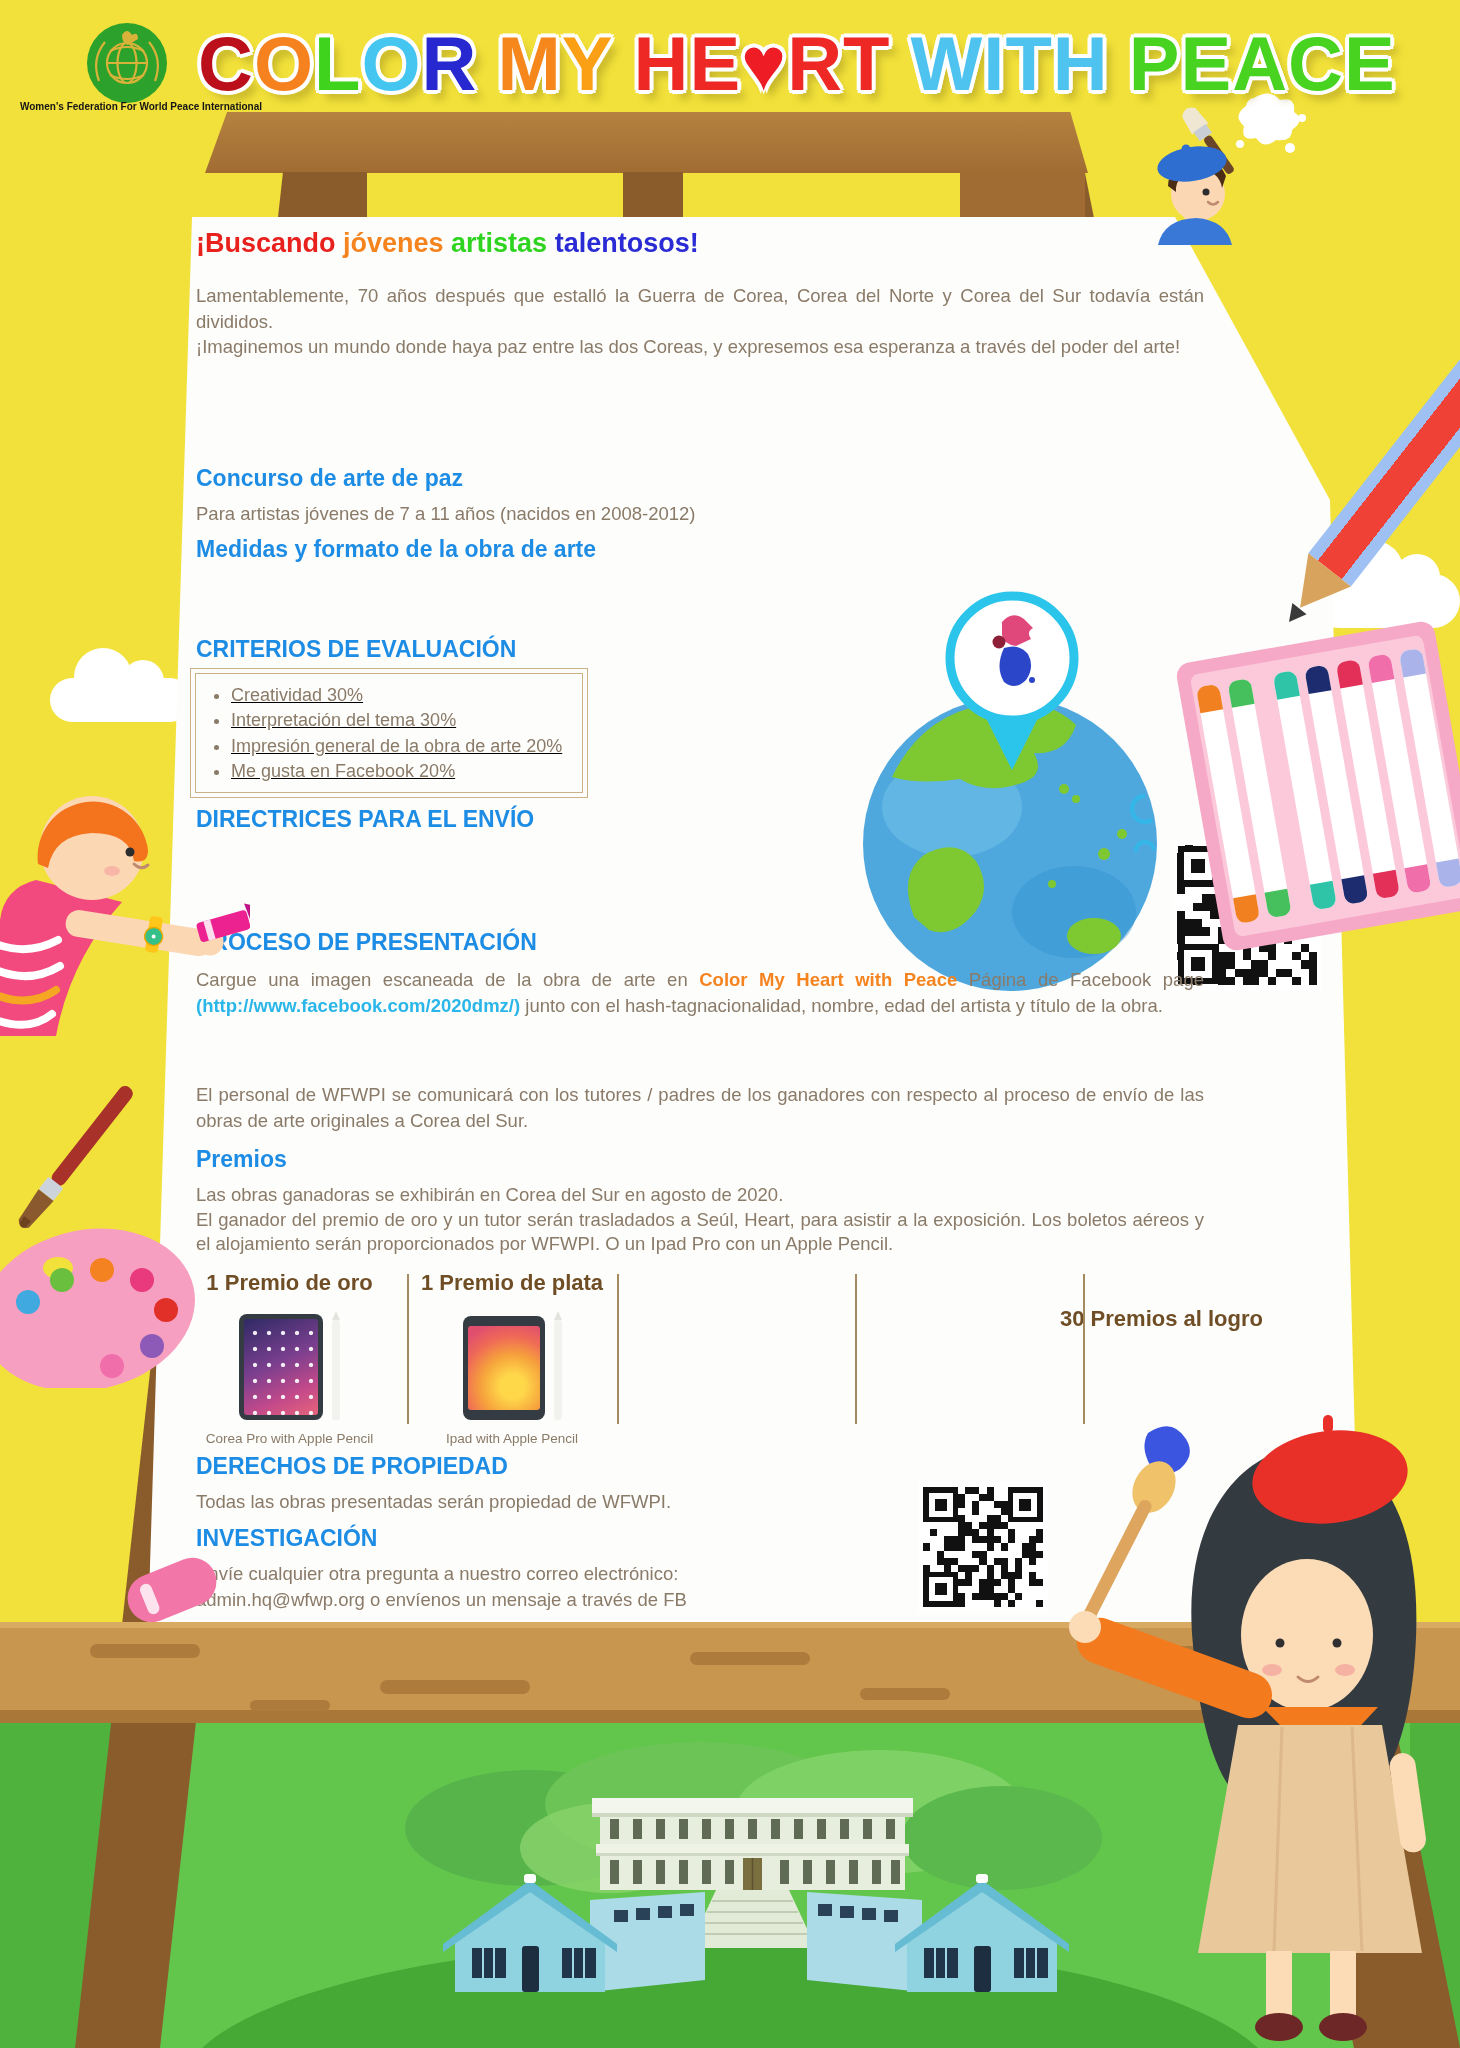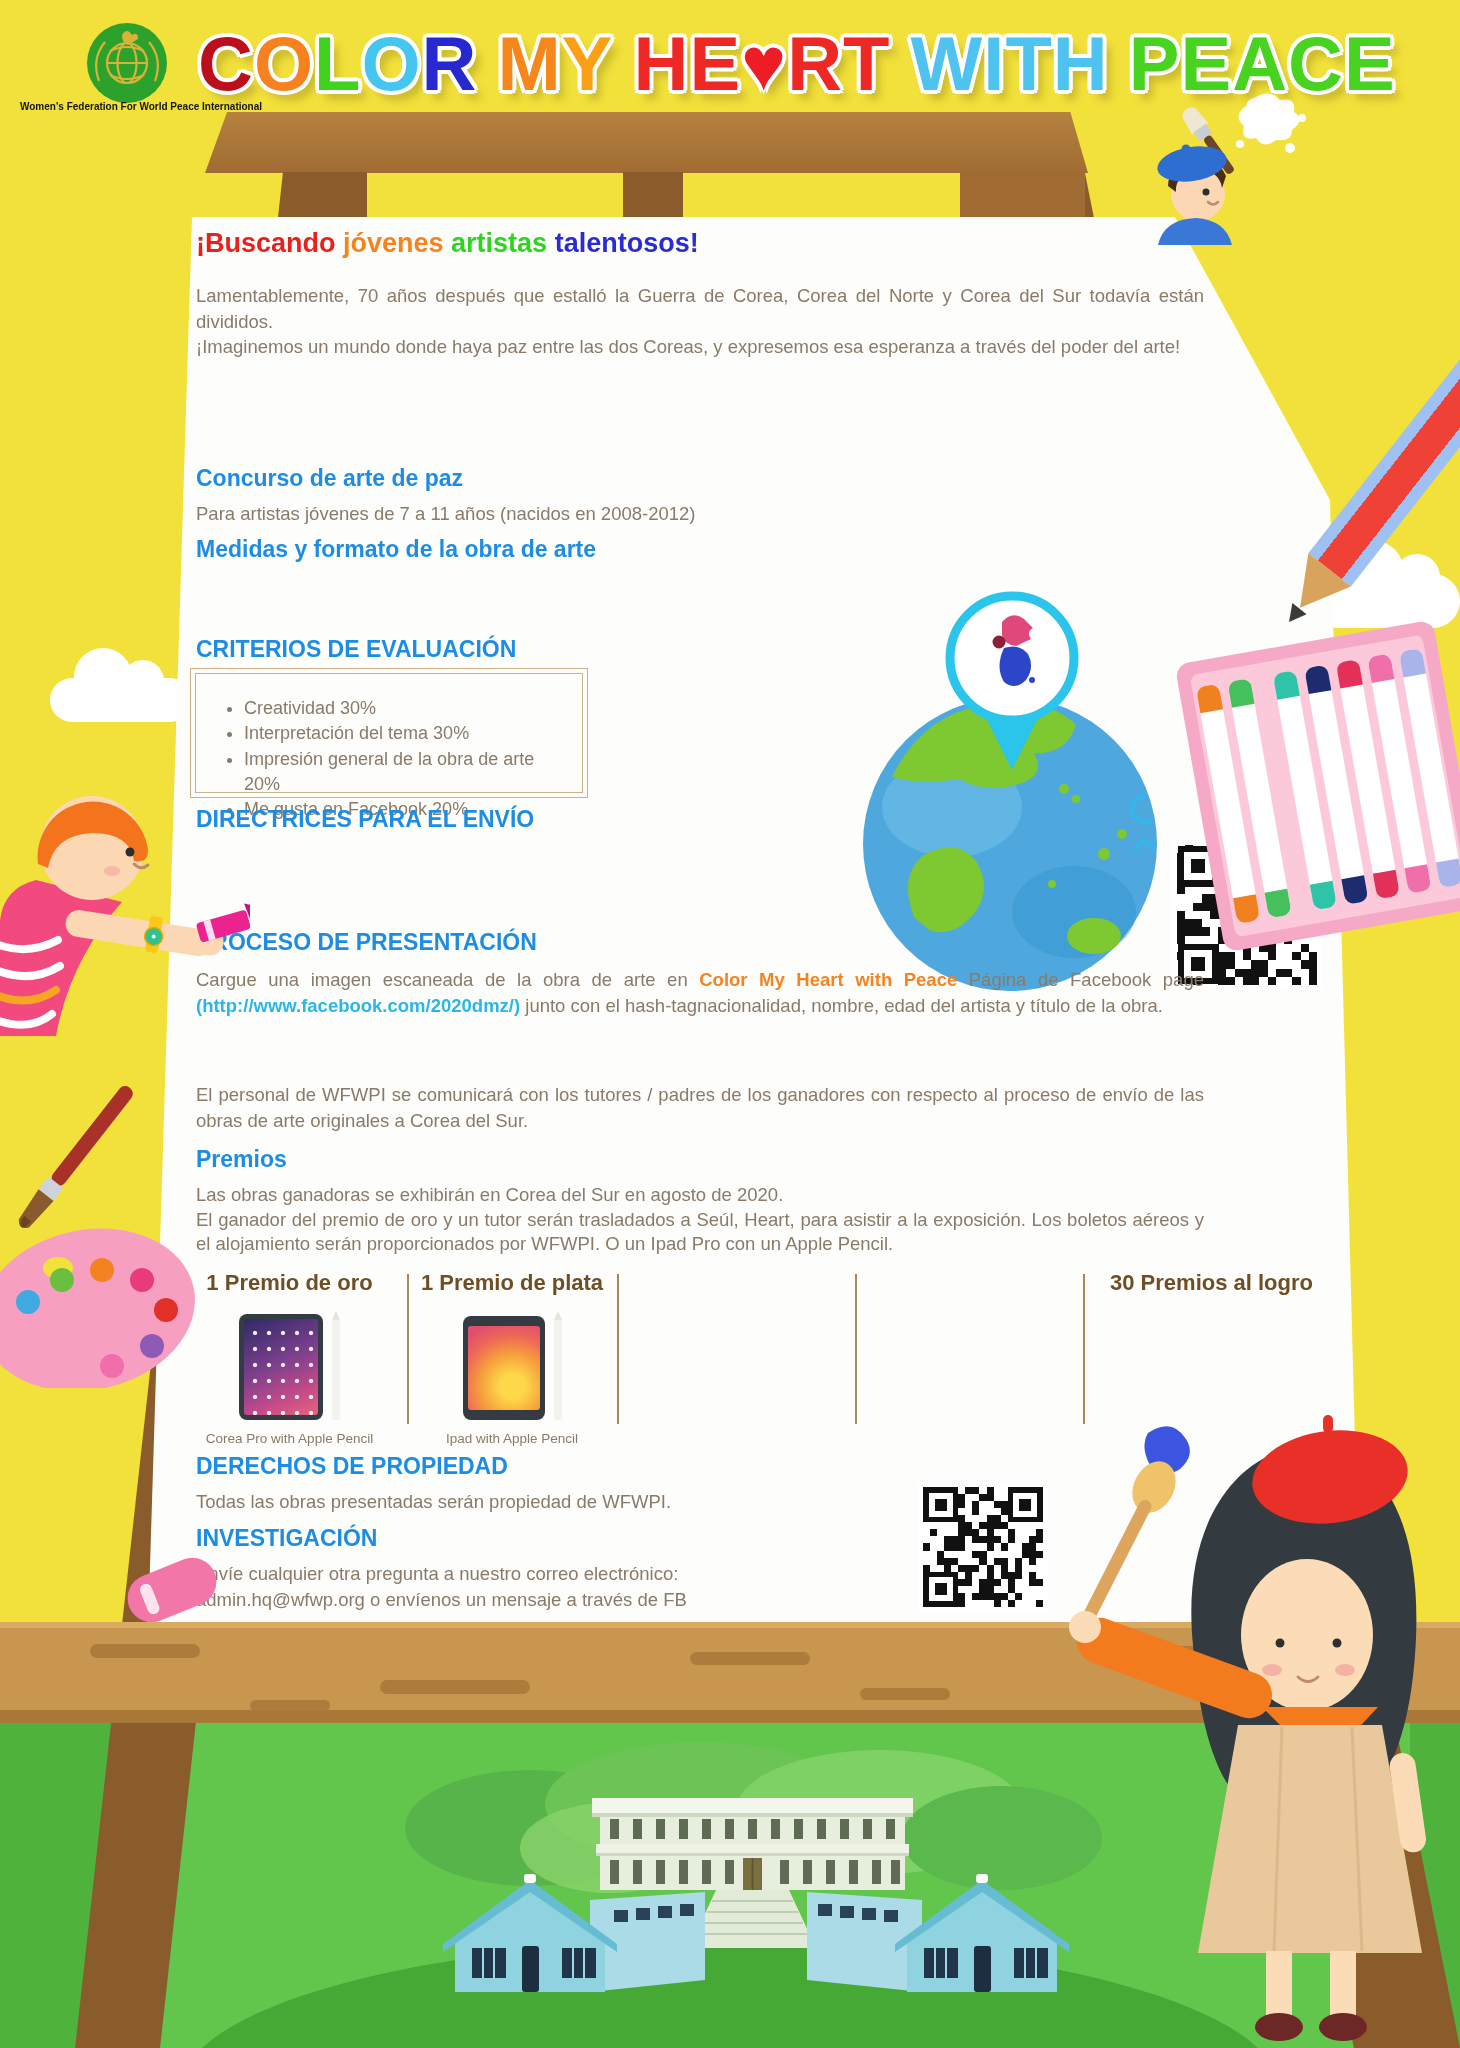--- a/index.html
+++ b/index.html
@@ -56,21 +56,21 @@
   .h{position:absolute;left:196px;z-index:30;color:#1d8ce4;font-weight:bold;font-size:23px;}
   #buscando{position:absolute;left:196px;top:228px;z-index:30;font-size:27px;font-weight:bold;}
   #intro-p{top:283px;}
   #intro-p3{top:398px;}
   #concurso-h{top:465px;}   #concurso-b{top:501px;}
   #medidas-h{top:536px;}    #medidas-b{top:575px;}
   #criterios-h{top:636px;}
   #criteria-box{position:absolute;left:190px;top:668px;width:398px;height:130px;z-index:30;
     border:1.5px solid #cbb088;padding:4px;box-sizing:border-box;}
   #criteria-inner{border:1.5px solid #cbb088;height:100%;box-sizing:border-box;padding:6px 10px 0 14px;}
-  #criteria-inner ul{margin:16px;padding-left:18px;}
+  #criteria-inner ul{margin:3px;padding-left:18px;text-decoration:underline;}
   #criteria-inner li{color:#8a7a68;font-size:18px;line-height:25.3px;}
   #directrices-h{top:806px;}
   #dates{top:842px;}
   .date-line b{color:#6f4e26;}
   #proceso-h{top:929px;}
   #proceso-p1{top:967px;}
   #proceso-p2{top:1046px;}
   #proceso-p3{top:1082px;}
   #premios-h{top:1146px;}
   #premios-p{top:1183px;line-height:24.5px;}
@@ -330,21 +330,21 @@
       <div class="prize-col" style="left: 235px; width: 210px;">
         <div class="tier-label">1 Premio de plata</div>
         <div class="tier-image">
           <div class="tablet air">
             <div class="screen air-screen"></div>
           </div>
           <div class="apencil"></div>
         </div>
         <div class="tier-caption">Ipad with Apple Pencil</div>
       </div>
-      <div class="prize-col" style="left: 911px; width: 257px;">
+      <div class="prize-col" style="left: 861px; width: 257px; margin-top: 36px;">
         <div class="tier-label">30 Premios al logro</div>
         <div class="tier-image"></div>
       </div>
       <div class="prize-divider" style="left: 235px;"></div>
       <div class="prize-divider" style="left: 445px;"></div>
       <div class="prize-divider" style="left: 683px;"></div>
       <div class="prize-divider" style="left: 911px;"></div>
     </div>
 
   <div class="h" id="derechos-h" style="top:1453px">DERECHOS DE PROPIEDAD</div>

